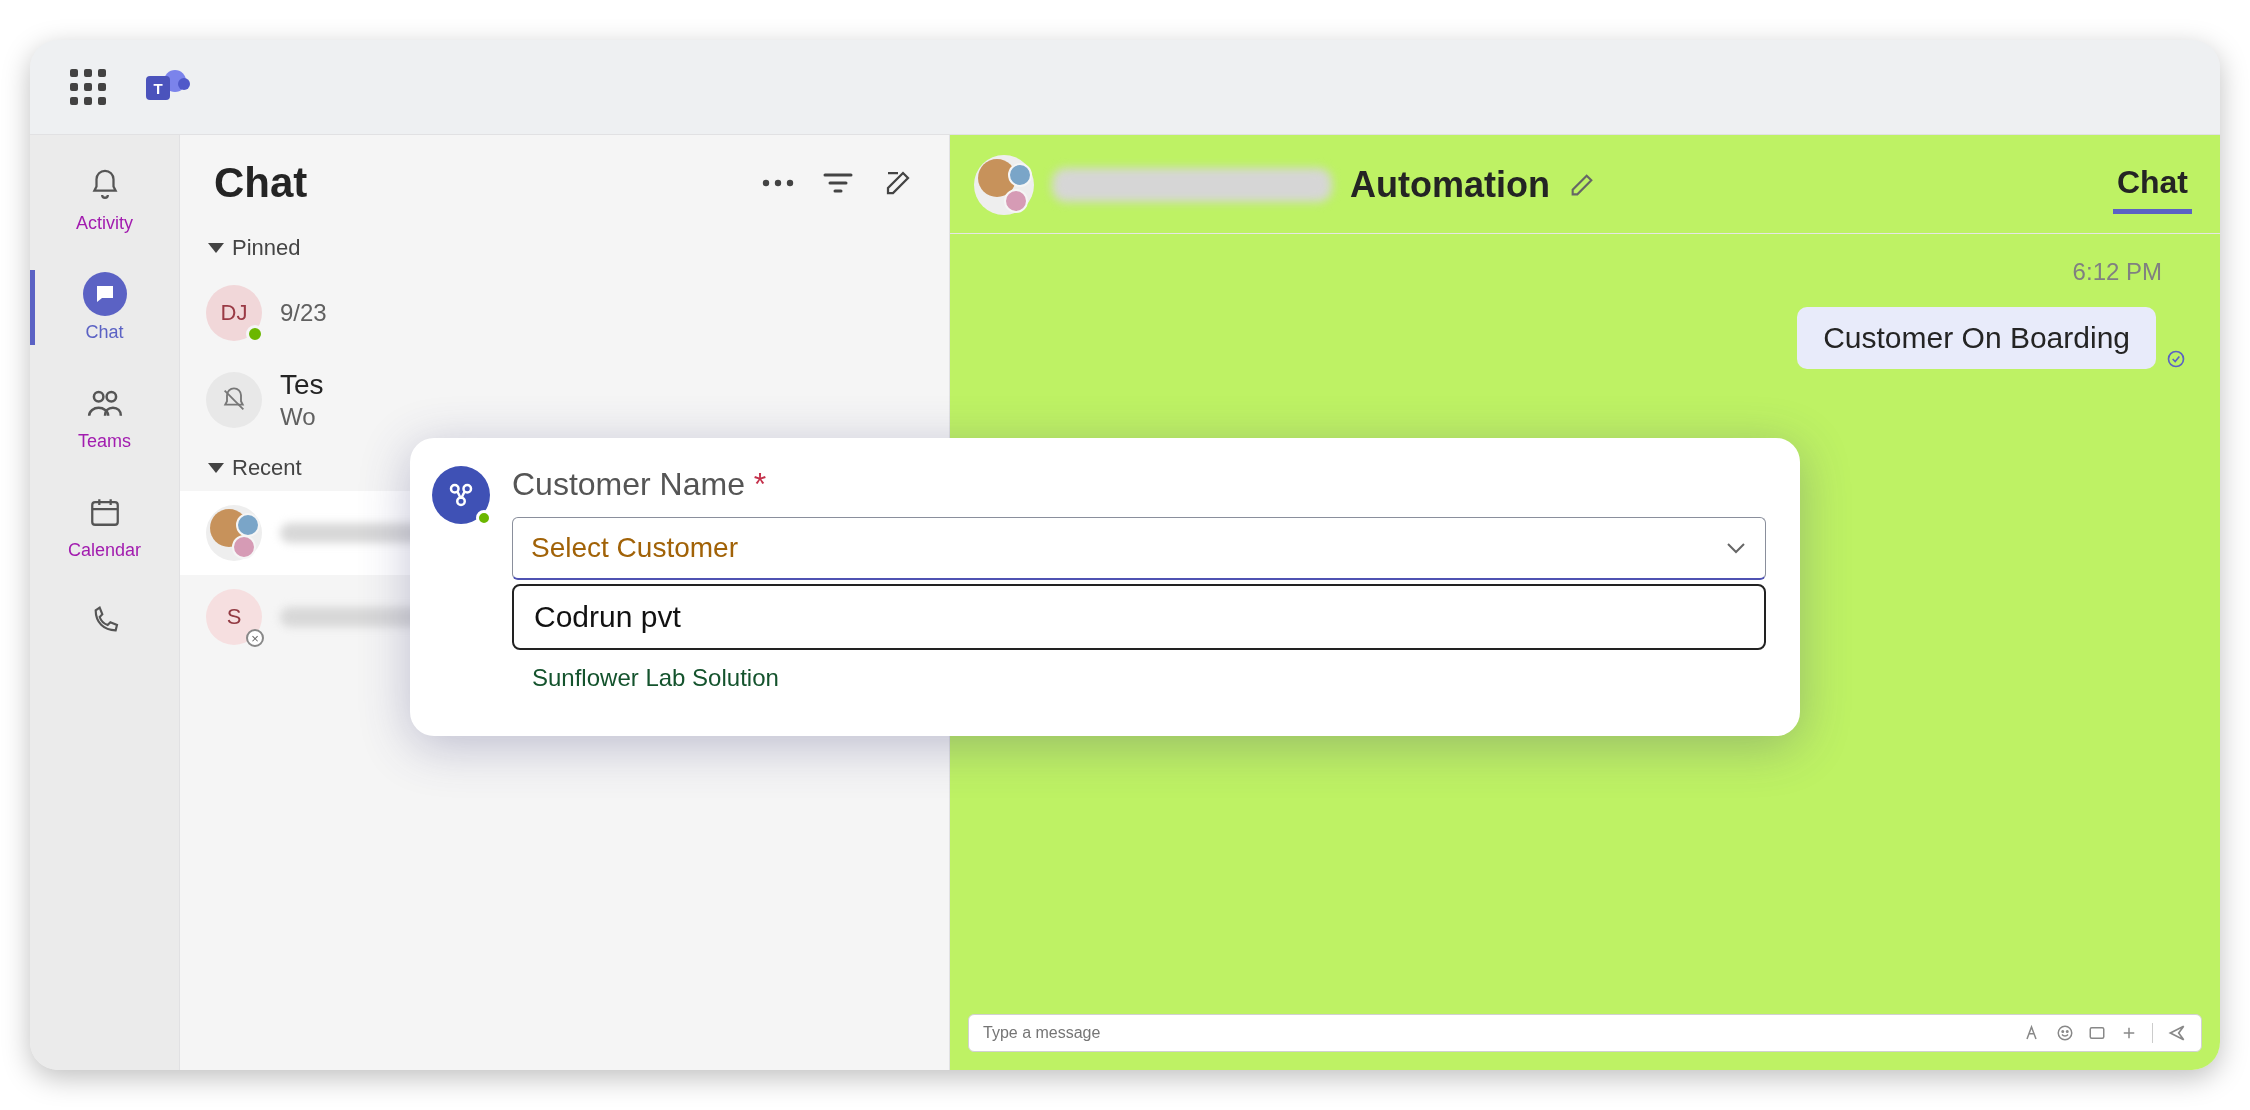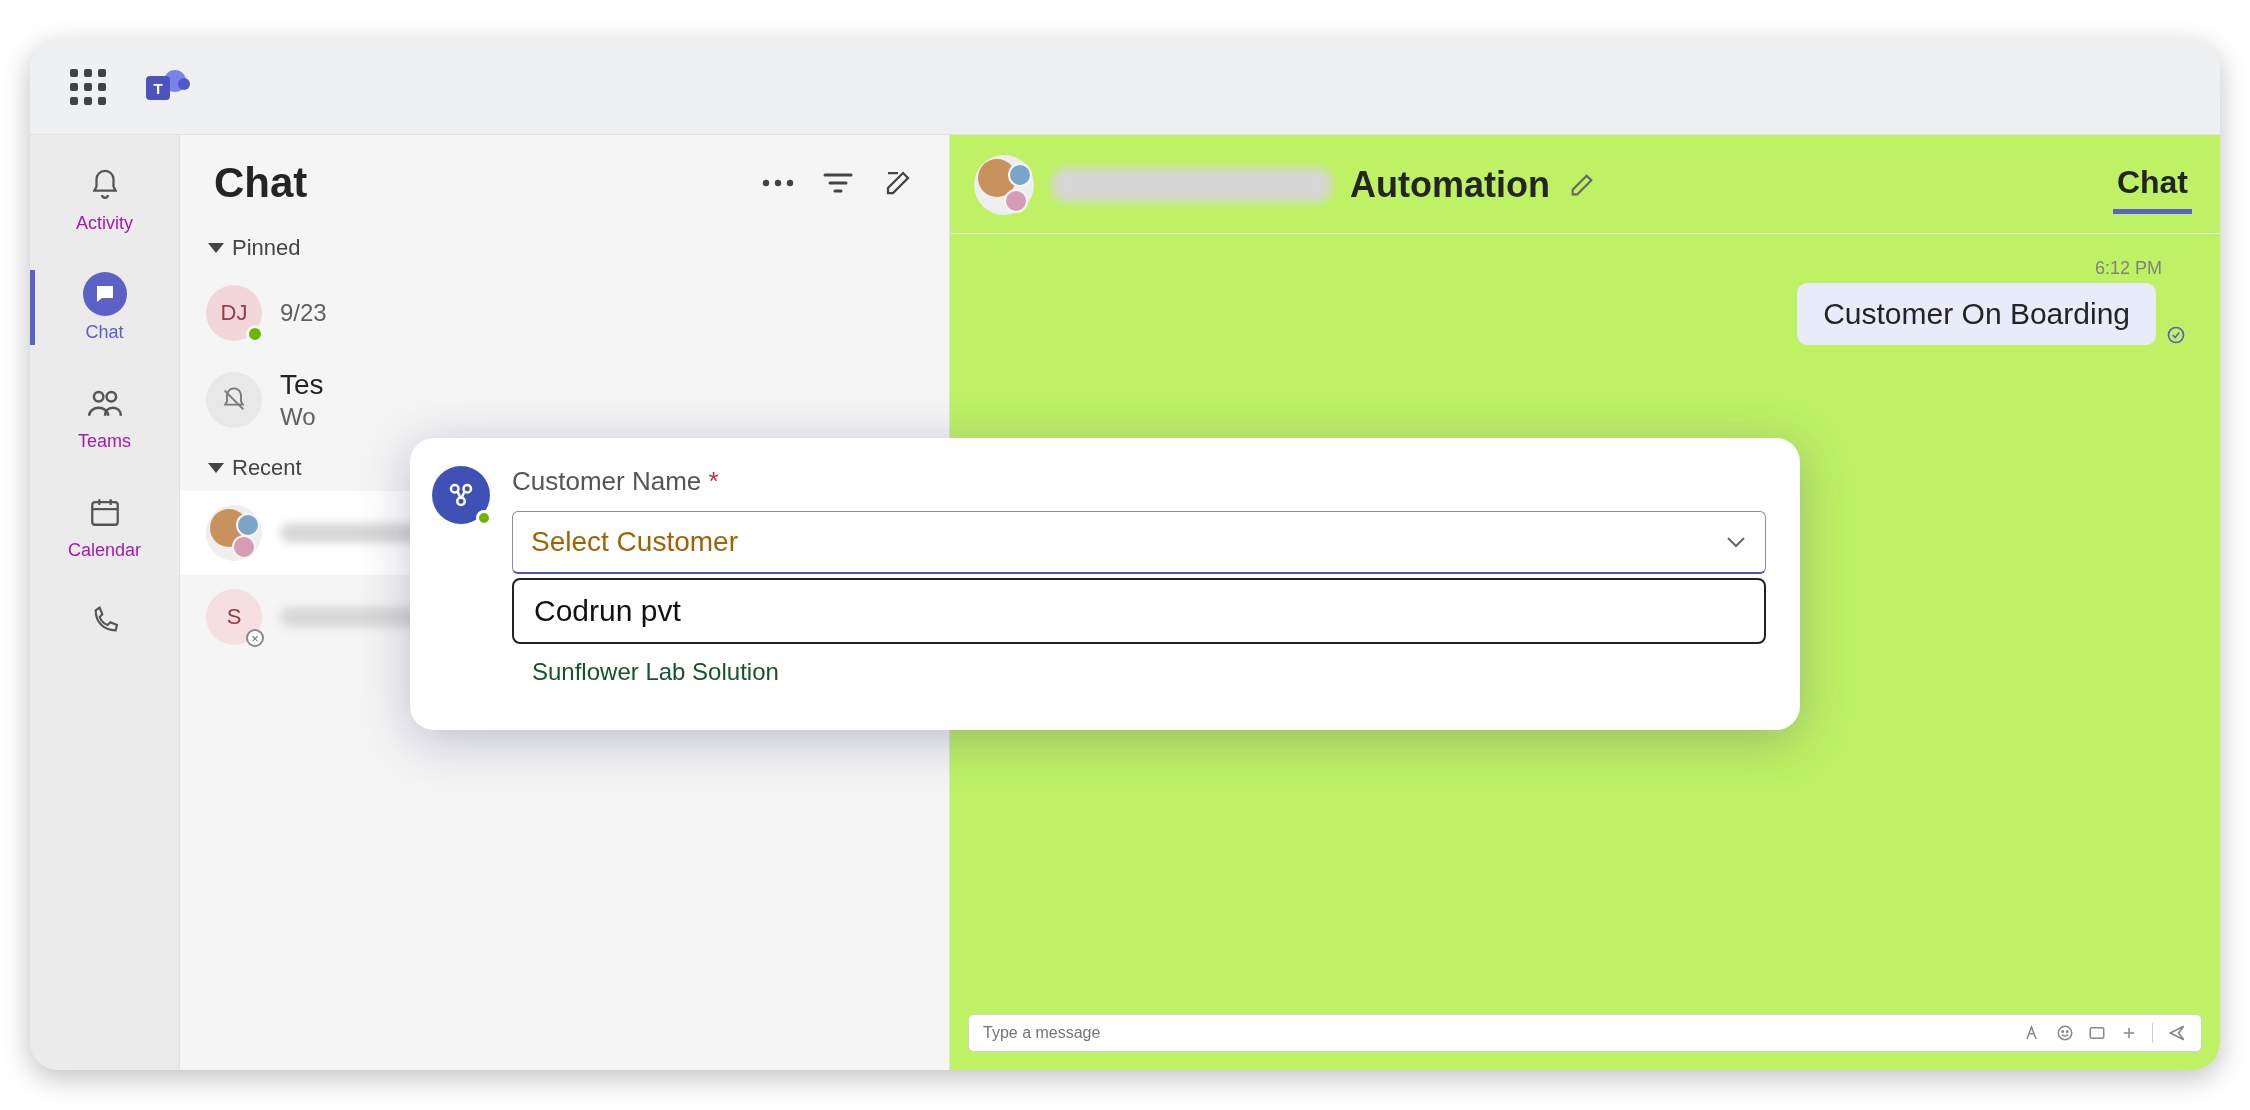--- a/index.html
+++ b/index.html
@@ -45,33 +45,33 @@
     .mute-badge::after { content:"×"; font-size:13px; color:#666; line-height:1; }
     .conv { flex:1; background:#bef264; display:flex; flex-direction:column; min-width:0; }
     .conv-head { display:flex; align-items:center; padding:20px 28px 18px 24px; gap:18px; border-bottom:1px solid #e6e6e6; }
     .conv-head .avatar.group { width:60px; height:60px; }
     .blurtitle { height:34px; width:280px; border-radius:14px; background:#d6d6d6; filter:blur(5px); }
     .conv-head .title2 { font-size:36px; font-weight:700; color:#242424; }
     .conv-head .edit { color:#666; }
     .conv-head .tab { font-size:32px; font-weight:600; color:#242424; border-bottom:5px solid #5b62c4; padding:8px 4px; }
     .conv-body { flex:1; position:relative; padding:20px 54px 10px 20px; }
     .msg-wrap { position:absolute; top:24px; right:34px; display:flex; flex-direction:column; align-items:flex-end; }
-    .msg-time { font-size:18px; color:#808080; margin-bottom:4px; padding-right:24px; }
+    .msg-time { font-size:24px; color:#808080; margin-bottom:21px; padding-right:24px; }
     .msg-bubble { background:#e8ebfa; color:#242424; font-size:30px; padding:14px 26px; border-radius:10px; }
     .compose { margin:18px; border:1px solid #d1d1d1; background:#fff; border-radius:6px; display:flex; align-items:center; padding:8px 14px; gap:14px; }
     .compose input { flex:1; border:none; outline:none; font-size:16px; color:#666; }
     .ci { color:#888; }
     .divider { width:1px; height:20px; background:#ccc; }
     
     .fly { position:absolute; top:398px; left:380px; width:1390px; background:#fff; border-radius:24px; box-shadow:0 10px 50px rgba(60,60,120,0.30); display:flex; padding:28px 34px 30px 22px; gap:22px; }
     .fly .logo-wrap { flex-shrink:0; }
     .fly .logo { width:58px; height:58px; background:#3f51b5; border-radius:50%; display:flex; align-items:center; justify-content:center; position:relative; }
     .fly .logo .badge { width:16px; height:16px; background:#6bb700; border:3px solid #fff; border-radius:50%; position:absolute; bottom:-2px; right:-2px; }
     .fly .form { flex:1; }
-    .fly label { font-size:26px; color:#555; }
+    .fly label { font-size:32px; color:#555; }
     .fly .req { color:#c4314b; }
     .fly .select { margin-top:14px; border:1px solid #8a8f9c; border-bottom:2px solid #4f52b2; border-radius:6px; padding:14px 18px; display:flex; align-items:center; font-size:28px; color:#a16207; }
     .fly .options { margin-top:4px; border:2px solid #222; border-radius:8px; overflow:hidden; }
     .fly .opt { padding:14px 20px; font-size:30px; color:#111; cursor:pointer; }
     .fly .opt2 { padding:14px 20px; font-size:24px; color:#14532d; }
     svg { display:block; }
   </style>
 </head>
 <body>
 

